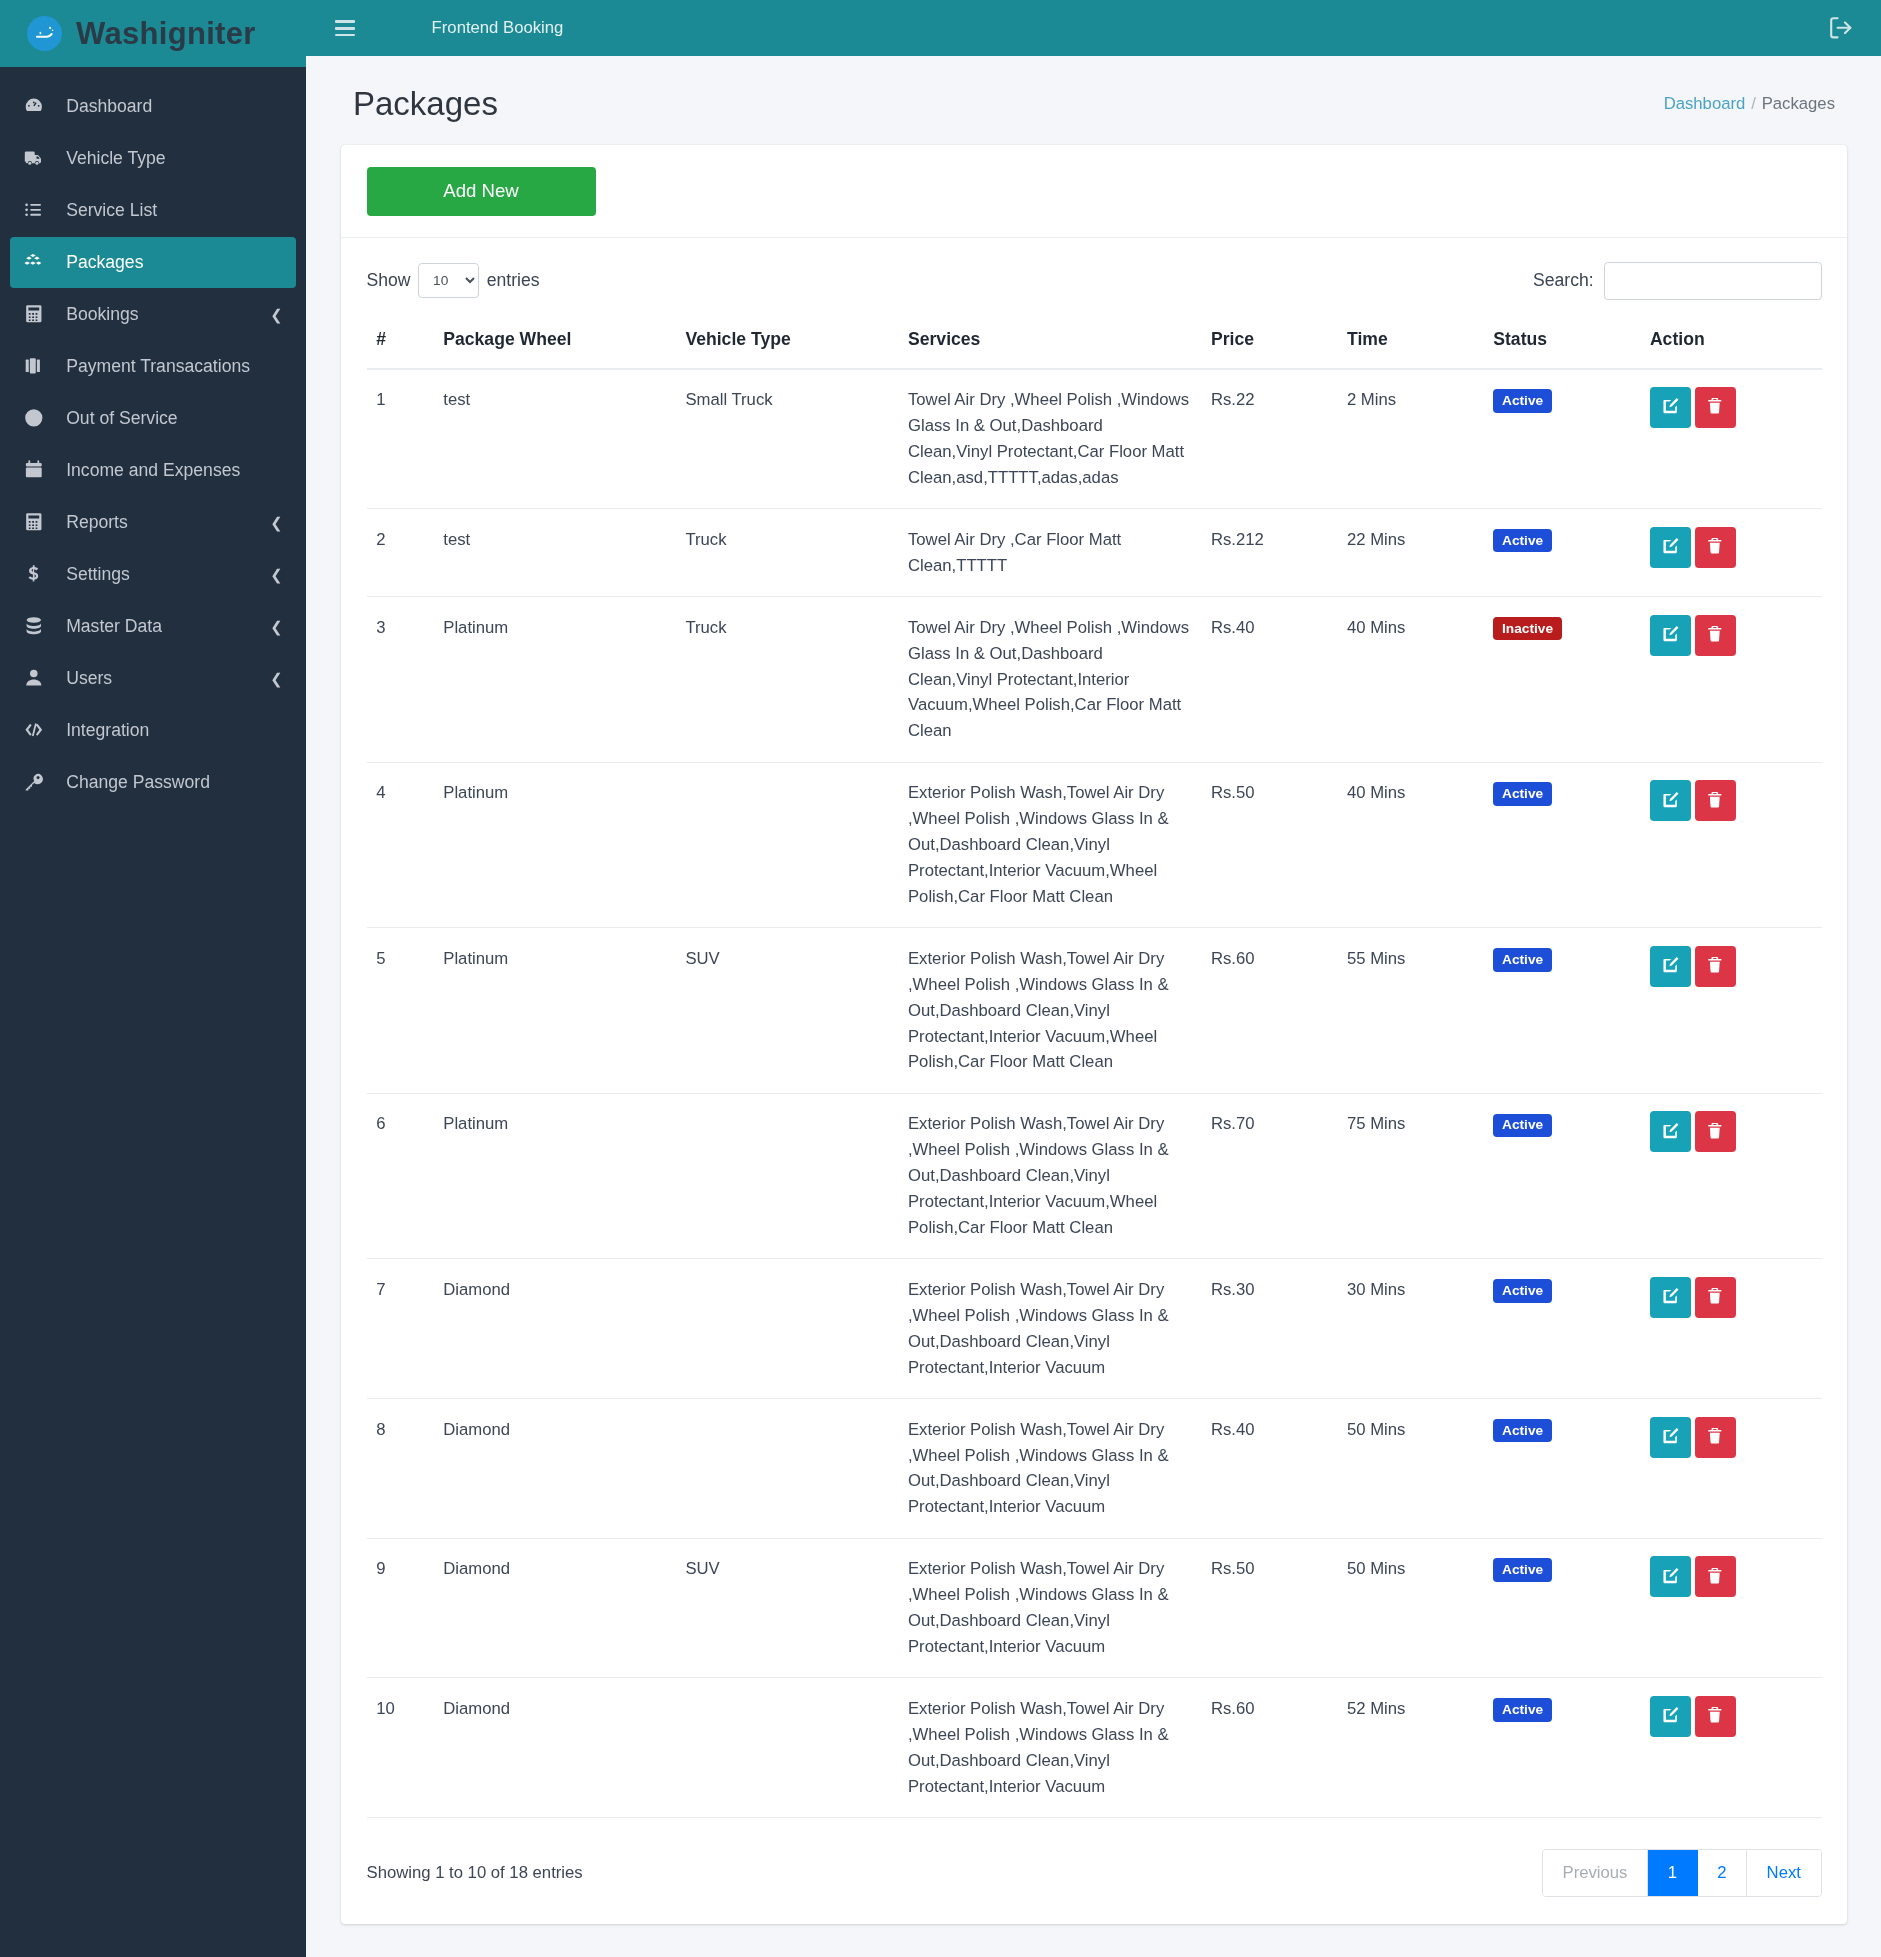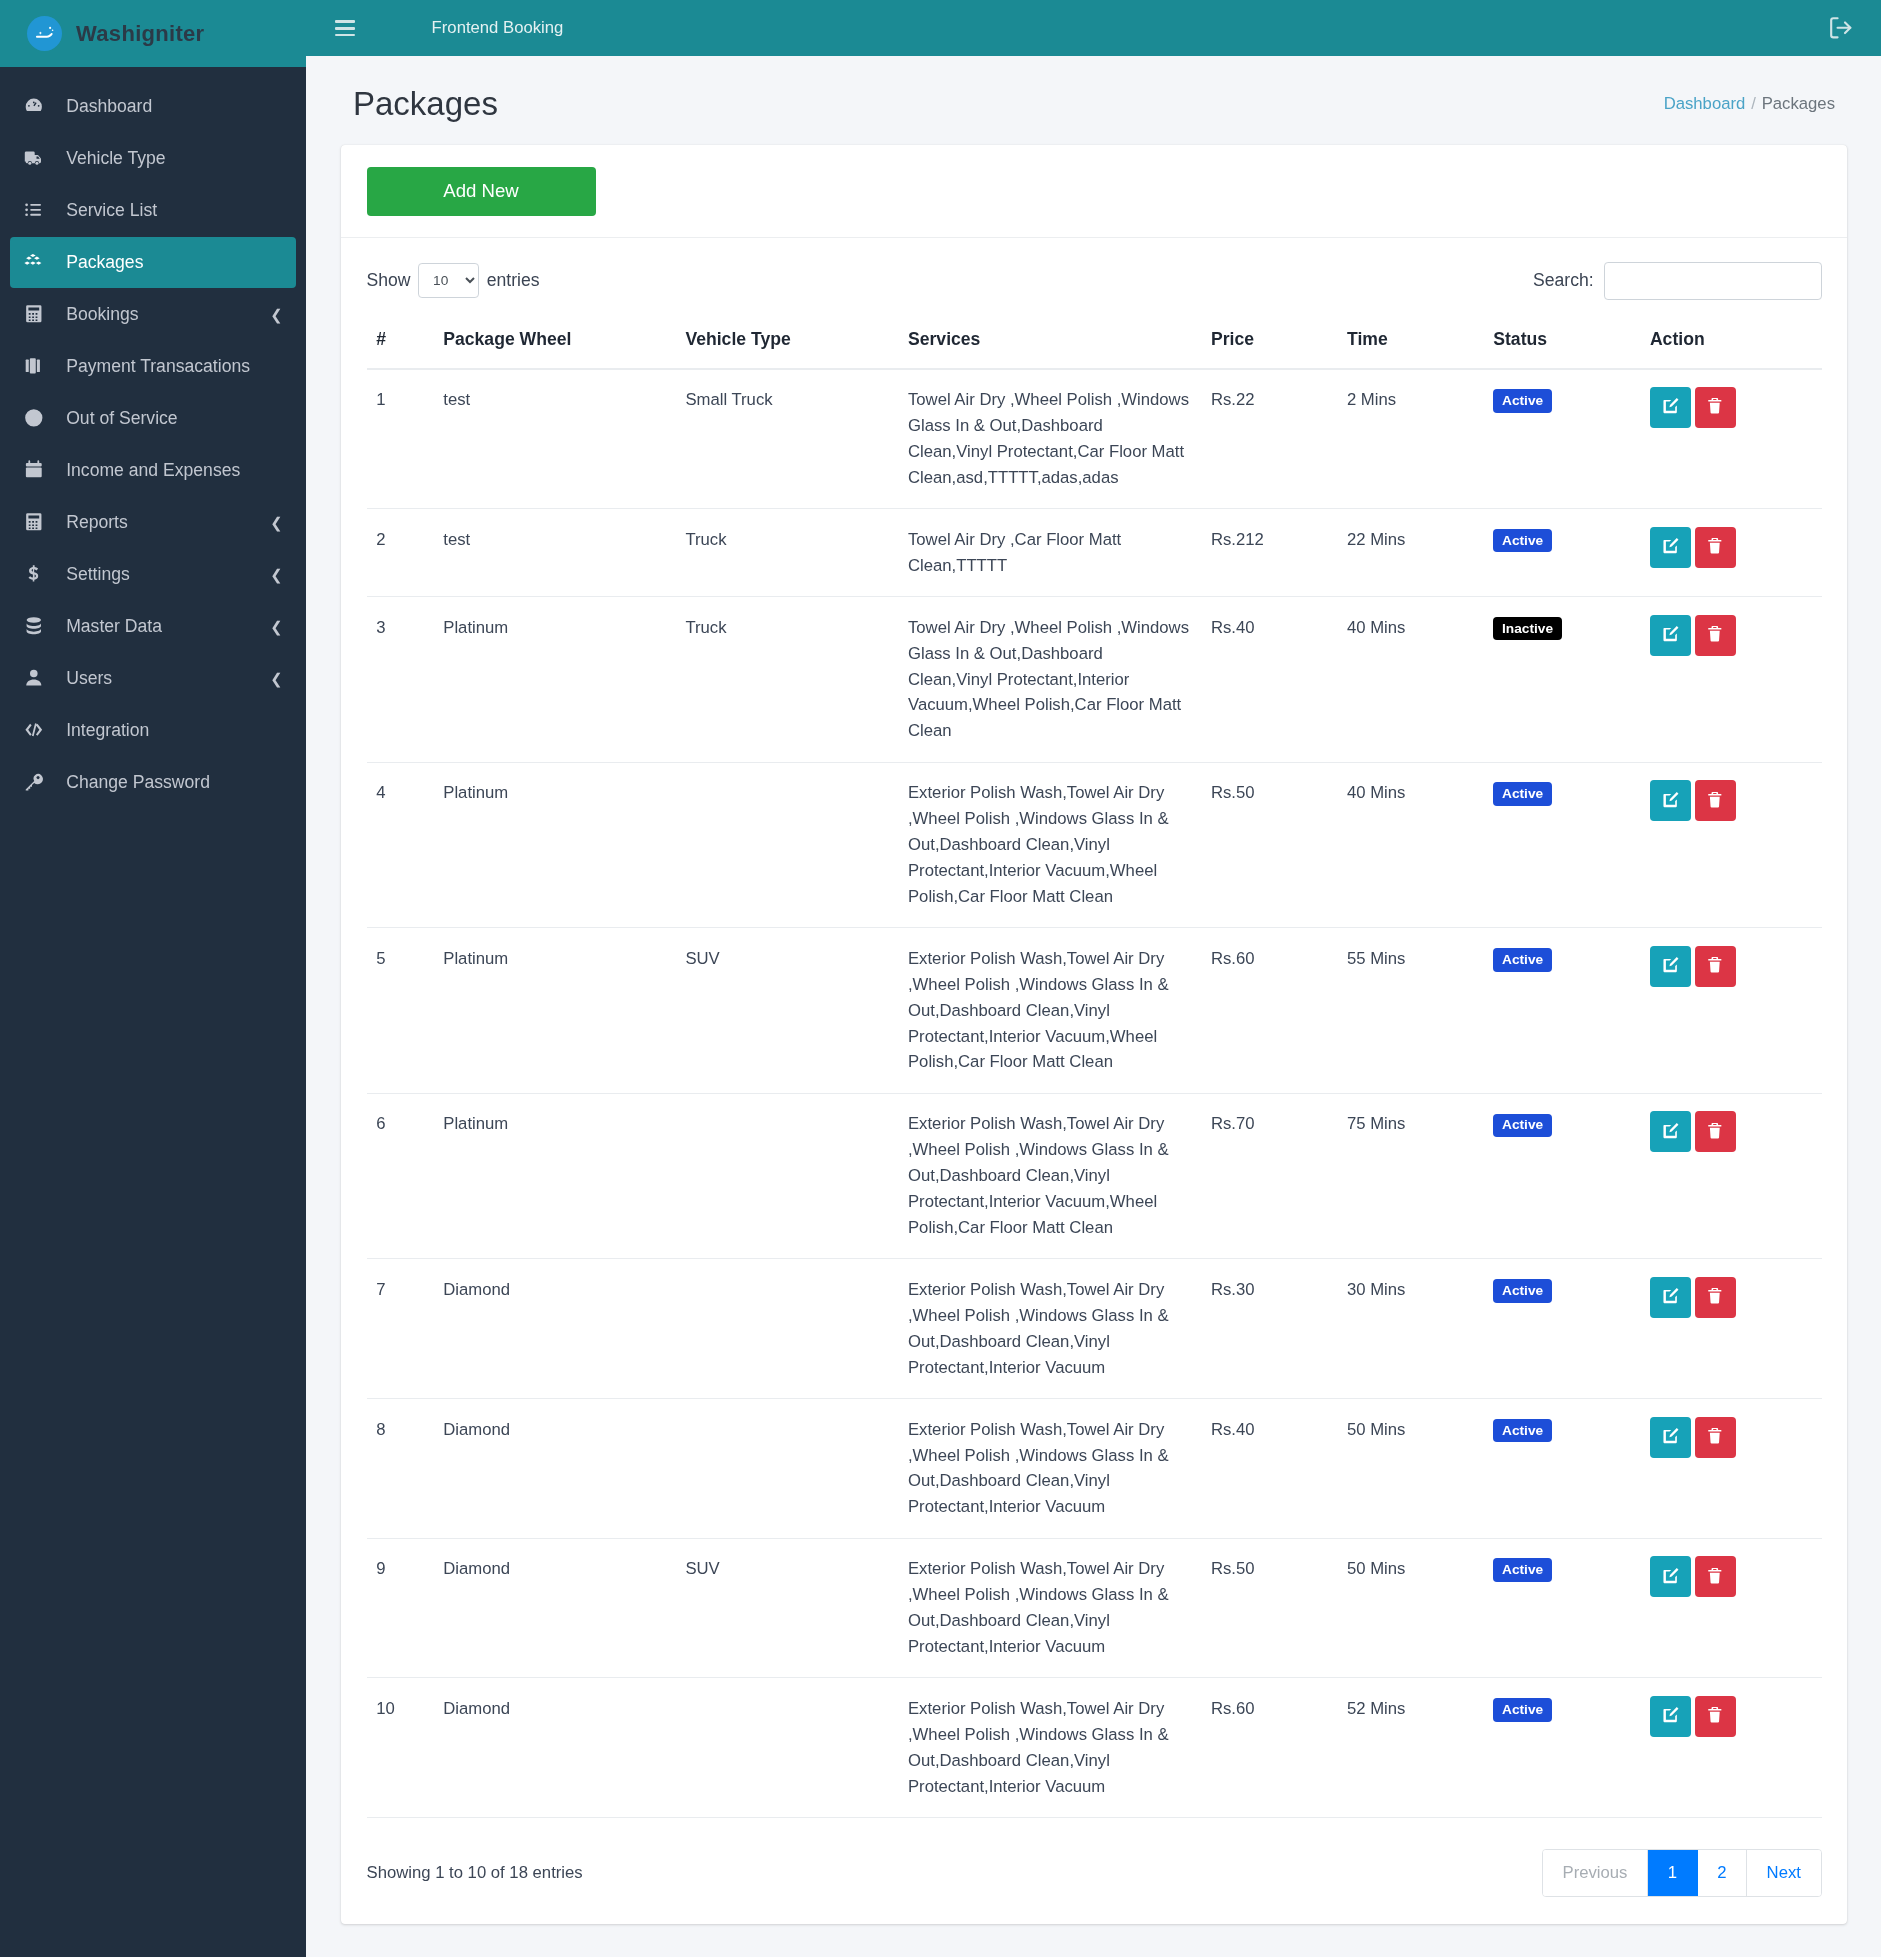--- a/index.html
+++ b/index.html
@@ -29,21 +29,21 @@
     padding-left: 27.4px;
     gap: 13.7px;
   }
   .brand-logo {
     width: 35px; height: 35px; border-radius: 50%;
     background: #2196d4;
     display: flex; align-items: center; justify-content: center;
     flex: none;
   }
   .brand-name {
-    font-size: 22px;
+    font-size: 31px;
     font-weight: bold;
     color: #2b3a47;
     letter-spacing: 0.3px;
   }
   .nav { padding-top: 13.7px; }
   .nav-item {
     display: flex;
     align-items: center;
     height: 51px;
     margin: 0 9.8px 1px 9.8px;
@@ -166,21 +166,21 @@
   .badge {
     display: inline-block;
     font-size: 13.7px;
     font-weight: bold;
     color: #fff;
     border-radius: 3.9px;
     padding: 3.9px 8.8px;
     line-height: 1.15;
   }
   .badge.active   { background: #1d4ed8; }
-  .badge.inactive { background: #000000; }
+  .badge.inactive { background: #b91c1c; }
 
   .actions { display: flex; gap: 3.9px; }
   .btn-icon {
     width: 41px; height: 41px;
     border: none; border-radius: 3.9px;
     display: flex; align-items: center; justify-content: center;
     cursor: pointer;
   }
   .btn-edit { background: #17a2b8; }
   .btn-del  { background: #dc3545; }

